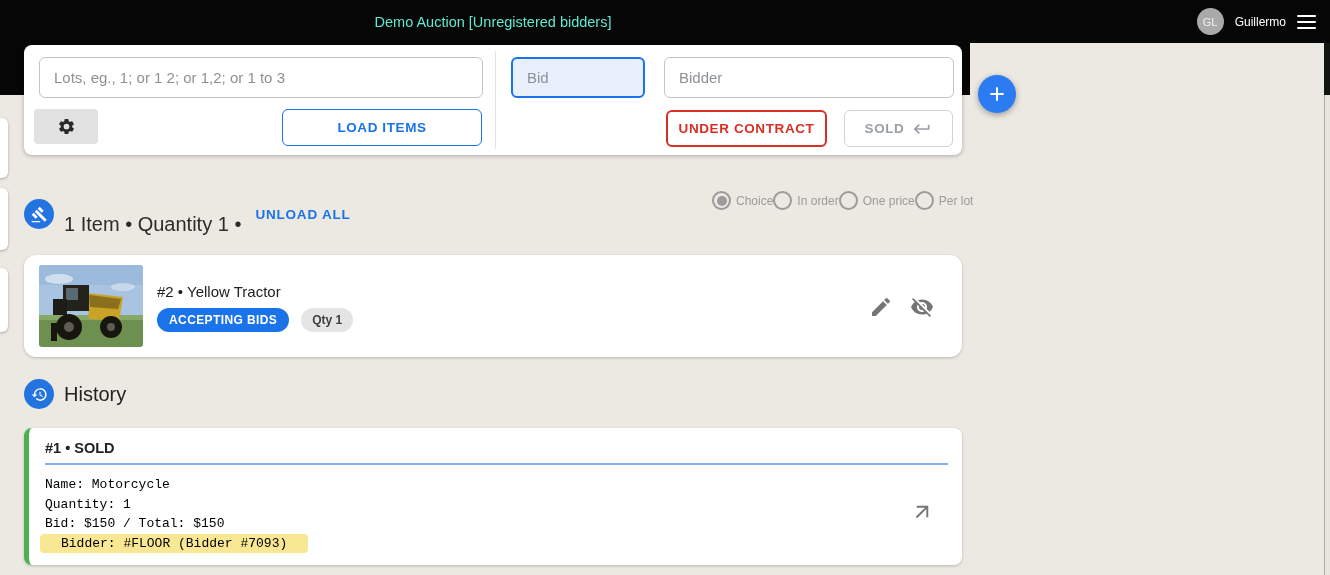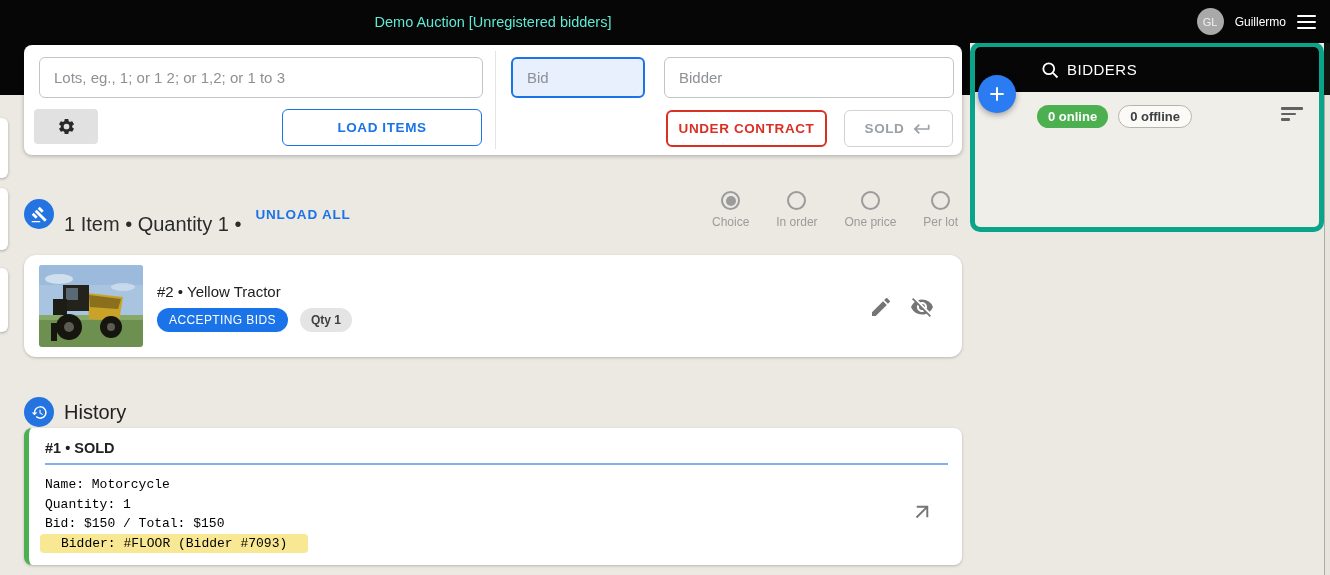--- a/index.html
+++ b/index.html
@@ -45,40 +45,40 @@
   .vdivider { position:absolute; left:471px; top:6px; width:1px; height:98px; background:#e4e4e4; }
 
   
   .items-head { position:absolute; left:24px; top:192px; display:flex; align-items:center; gap:10px; z-index:2; }
   .blue-circle { width:30px; height:30px; border-radius:50%; background:#2374e1;
     display:flex; align-items:center; justify-content:center; flex:0 0 auto; }
   .items-summary { font-size:20px; color:#2b2b2b;margin-top:21px; }
   .link-blue { font-size:13.5px; font-weight:bold; letter-spacing:.8px; color:#1a73e8; cursor:pointer; margin-left:4px; }
 
   .radios { position:absolute; left:712px; top:191px; width:246px; display:flex; justify-content:space-between; z-index:2; }
-  .radio-col { display:flex; flex-direction:column; align-items:center; gap:5px; cursor:pointer; }
+  .radio-col { display:flex; flex-direction:row; align-items:center; gap:5px; cursor:pointer; }
   .radio-outer { width:19px; height:19px; border:2px solid #9b9b9b; border-radius:50%;
     display:flex; align-items:center; justify-content:center; background:#fff0; }
   .radio-outer.sel::after { content:""; width:10px; height:10px; border-radius:50%; background:#9b9b9b; }
   .radio-label { font-size:12px; color:#9b9b9b; white-space:nowrap; }
 
   .item-card { position:absolute; left:24px; top:255px; width:938px; height:102px; background:#fff;
     border-radius:12px; box-shadow:0 1px 3px rgba(0,0,0,.22); z-index:2; }
   .item-photo { position:absolute; left:15px; top:10px; width:104px; height:82px; border-radius:3px; overflow:hidden; }
   .item-title { position:absolute; left:133px; top:28px; font-size:15px; color:#202124; }
   .badge-row { position:absolute; left:133px; top:53px; display:flex; gap:12px; align-items:center; }
-  .pill-blue { background:#1a73e8; color:#fff; font-size:12px; font-weight:normal; letter-spacing:.4px;
+  .pill-blue { background:#1a73e8; color:#fff; font-size:12px; font-weight:bold; letter-spacing:.4px;
     padding:5px 12px; border-radius:13px; }
   .pill-gray { background:#e4e4e4; color:#3c4043; font-size:12px; font-weight:bold;
     padding:5px 11px; border-radius:13px; }
   .item-actions { position:absolute; right:28px; top:40px; display:flex; gap:17px; }
   .icon-btn { width:24px; height:24px; cursor:pointer; }
 
   
-  .history-head { position:absolute; left:24px; top:379px; display:flex; align-items:center; gap:10px; z-index:2;margin-top:18px; }
+  .history-head { position:absolute; left:24px; top:379px; display:flex; align-items:center; gap:10px; z-index:2; }
   .history-title { font-size:20px; color:#212121; }
   .history-card { position:absolute; left:24px; top:428px; width:938px; height:137px; background:#fff;
     border-radius:8px; border-left:5px solid #4caf50; box-shadow:0 1px 3px rgba(0,0,0,.22); z-index:2; padding:12px 16px 0 16px; }
   .hist-header { font-size:14.5px; font-weight:bold; color:#212121; }
   .hist-divider { height:0; border-top:2px solid #85aeea; margin:7px 0 10px 0; width:903px; }
   .hist-line { font-size:13px; color:#000000; line-height:19.5px;font-family:Liberation Mono, monospace; }
   .hist-highlight { display:inline-block; background:#f8e793; border-radius:4px; padding:0 21px; margin-left:-5px; }
   .hist-arrow { position:absolute; right:28px; top:72px; cursor:pointer; }
 
   
@@ -222,40 +222,20 @@
     <div class="hist-divider"></div>
     <div class="hist-line">Name: Motorcycle</div>
     <div class="hist-line">Quantity: 1</div>
     <div class="hist-line">Bid: $150 / Total: $150</div>
     <div class="hist-line"><span class="hist-highlight">Bidder: #FLOOR (Bidder #7093)</span></div>
     <svg class="hist-arrow" width="23" height="23" viewBox="0 0 24 24" fill="#757575">
       <path d="M6 6v2h8.59L5 17.59 6.41 19 16 9.41V18h2V6z"></path>
     </svg>
   </div>
 
-  <div class="bidders-panel">
-    <div class="bidders-header">
-      <svg width="20" height="20" viewBox="0 0 24 24" fill="none" stroke="#fff" stroke-width="2.2">
-        <circle cx="10.5" cy="10.5" r="6.5"></circle>
-          <line x1="15.5" y1="15.5" x2="21" y2="21"></line>
-      </svg>
-      <span class="bidders-title">BIDDERS</span>
-    </div>
-    <div class="bidders-body">
-      <div class="bidder-badges">
-        <span class="badge-online">0 online</span>
-        <span class="badge-offline">0 offline</span>
-      </div>
-      <div class="sort-icon">
-        <span style="width:22px;"></span>
-          <span style="width:15px;"></span>
-          <span style="width:9px;"></span>
-      </div>
-    </div>
-  </div>
 
   <div class="fab">
     <svg width="20" height="20" viewBox="0 0 24 24" fill="none" stroke="#fff" stroke-width="2.4">
       <line x1="12" y1="4" x2="12" y2="20"></line>
         <line x1="4" y1="12" x2="20" y2="12"></line>
     </svg>
   </div>
 
 </div>
 

